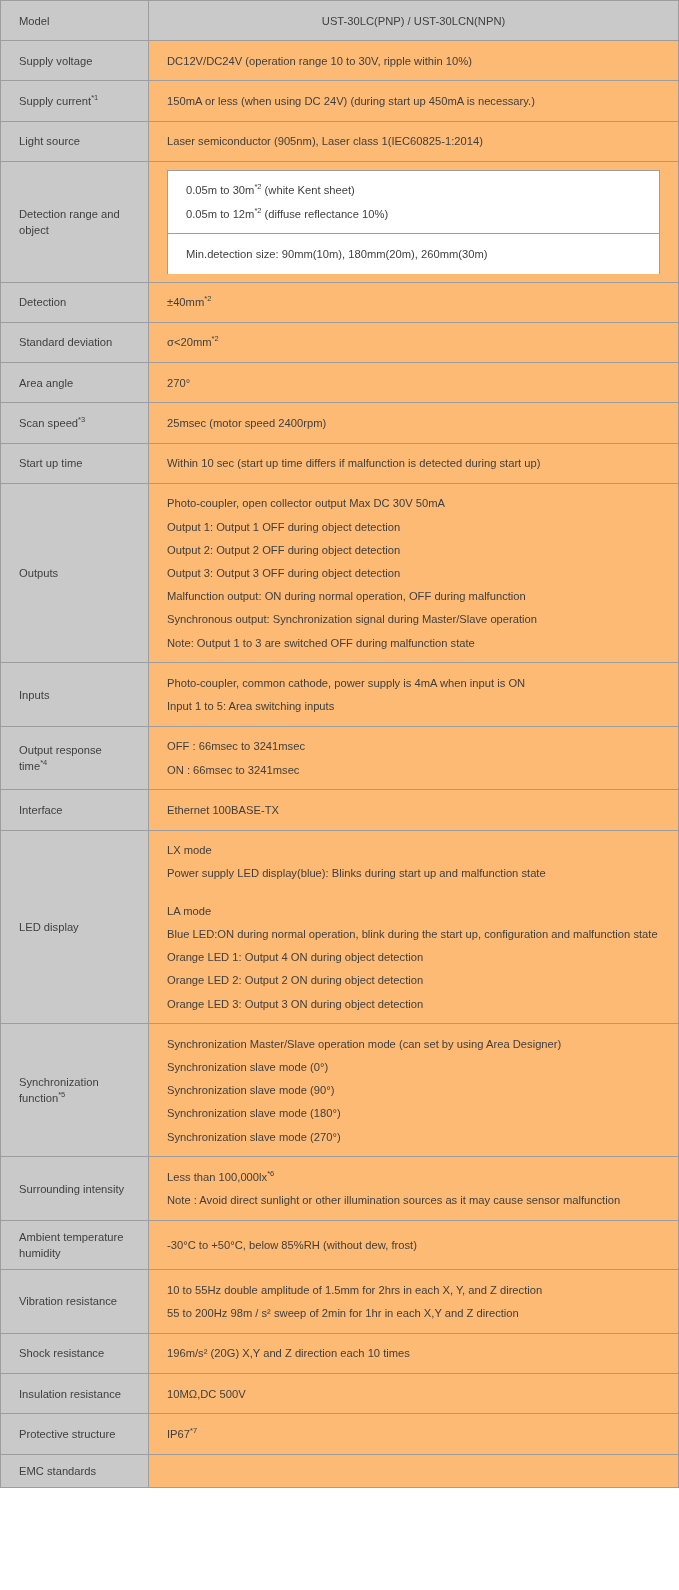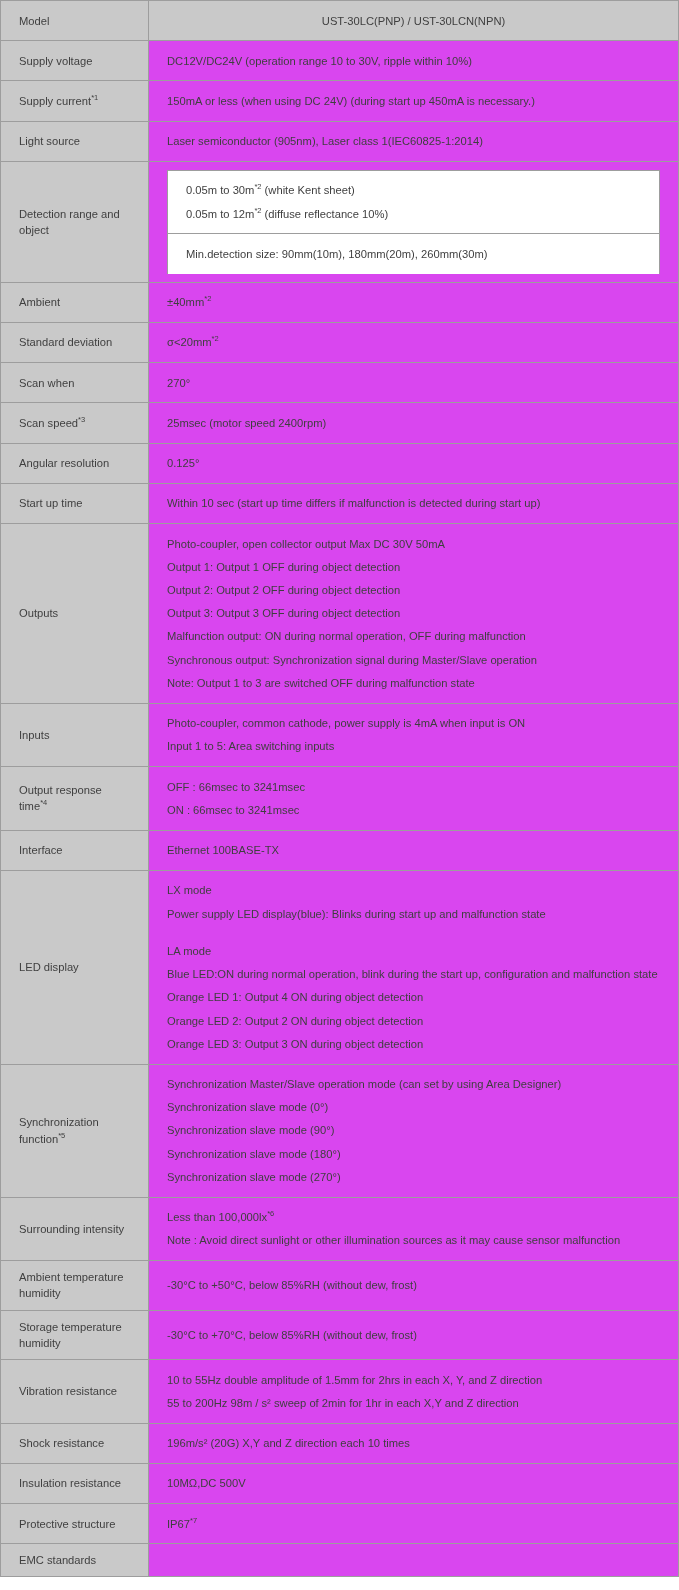--- a/index.html
+++ b/index.html
@@ -27,21 +27,21 @@
     padding: 8px 18px;
     color: #3f3f3f;
   }
   td.label-cell {
     width: 148px;
     background: #c9c9c9;
     font-size: 11.2px;
     padding: 8px 9px;
   }
   td.value-cell {
-    background: #d946ef;
+    background: #fdba74;
     padding: 9px 11px;
   }
   td.value-cell.model-value {
     background: #c9c9c9;
     text-align: center;
   }
   .line {
     display: block;
     padding: 3.5px 0;
   }
@@ -118,47 +118,41 @@
               <tr>
                 <td>
                   <span class="line">Min.detection size: 90mm(10m), 180mm(20m), 260mm(30m)</span>
                 </td>
               </tr>
             </tbody>
           </table>
         </td>
       </tr>
       <tr>
-        <td class="label-cell">Ambient</td>
+        <td class="label-cell">Detection</td>
         <td class="value-cell">
           <span class="line">±40mm<sup>*2</sup></span>
         </td>
       </tr>
       <tr>
         <td class="label-cell">Standard deviation</td>
         <td class="value-cell">
           <span class="line">σ&lt;20mm<sup>*2</sup></span>
         </td>
       </tr>
       <tr>
-        <td class="label-cell">Scan when</td>
+        <td class="label-cell">Area angle</td>
         <td class="value-cell">
           <span class="line">270°</span>
         </td>
       </tr>
       <tr>
         <td class="label-cell">Scan speed<sup>*3</sup></td>
         <td class="value-cell">
           <span class="line">25msec (motor speed 2400rpm)</span>
-        </td>
-      </tr>
-      <tr>
-        <td class="label-cell">Angular resolution</td>
-        <td class="value-cell">
-          <span class="line">0.125°</span>
         </td>
       </tr>
       <tr>
         <td class="label-cell">Start up time</td>
         <td class="value-cell">
           <span class="line">Within 10 sec (start up time differs if malfunction is detected during start up)</span>
         </td>
       </tr>
       <tr>
         <td class="label-cell">Outputs</td>
@@ -222,26 +216,20 @@
           <span class="line">Note : Avoid direct sunlight or other illumination sources as it may cause sensor malfunction</span>
         </td>
       </tr>
       <tr>
         <td class="label-cell">Ambient temperature humidity</td>
         <td class="value-cell">
           <span class="line">-30°C to +50°C, below 85%RH (without dew, frost)</span>
         </td>
       </tr>
       <tr>
-        <td class="label-cell">Storage temperature humidity</td>
-        <td class="value-cell">
-          <span class="line">-30°C to +70°C, below 85%RH (without dew, frost)</span>
-        </td>
-      </tr>
-      <tr>
         <td class="label-cell">Vibration resistance</td>
         <td class="value-cell">
           <span class="line">10 to 55Hz   double amplitude of 1.5mm for 2hrs in each X, Y, and Z direction</span>
           <span class="line">55 to 200Hz 98m / s² sweep of 2min for 1hr in each X,Y and Z direction</span>
         </td>
       </tr>
       <tr>
         <td class="label-cell">Shock resistance</td>
         <td class="value-cell">
           <span class="line">196m/s² (20G)   X,Y and Z direction each 10 times</span>

